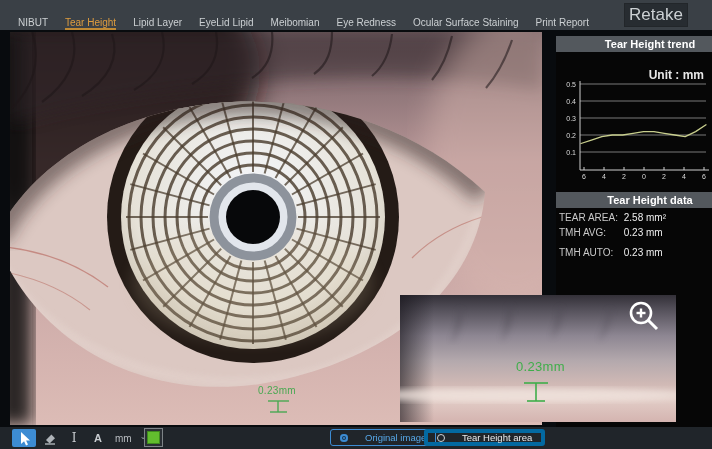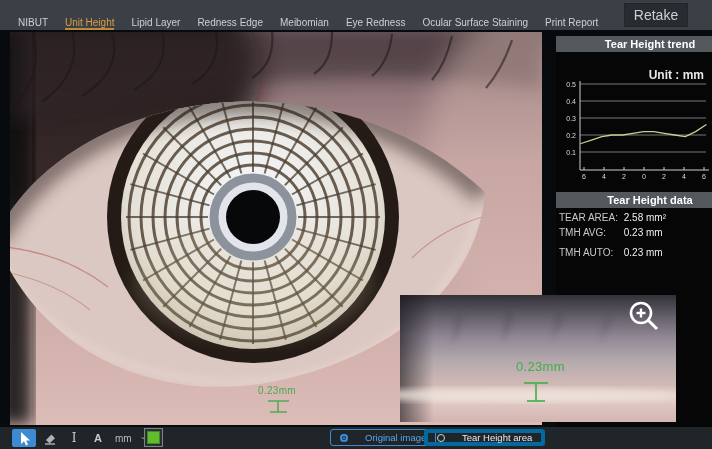--- a/index.html
+++ b/index.html
@@ -7,21 +7,21 @@
   font-family:"Liberation Sans",sans-serif;-webkit-font-smoothing:antialiased}
 .app{position:relative;width:712px;height:449px;background:#080b0e;overflow:hidden}
 
 
 .topbar{position:absolute;top:0;left:0;right:0;height:30px;background:#3a4046;z-index:20}
 .tabs{display:flex;gap:17px;align-items:flex-end;height:30px;padding-left:18px}
 .tab{font-size:10px;color:#ccd0d3;display:flex;align-items:center;cursor:pointer;
   border-bottom:2px solid transparent;padding-top:2px;white-space:nowrap}
 .tab.active{color:#dd9c3f;border-bottom-color:#c08a35}
 .retake{position:absolute;right:24px;top:3px;width:64px;height:24px;background:#272c31;
-  color:#ccd0d3;border:1px solid #22262a;border-radius:0;font-size:14px;cursor:pointer;
+  color:#ccd0d3;border:1px solid #22262a;border-radius:0;font-size:17px;cursor:pointer;
   font-family:"Liberation Sans",sans-serif}
 
 
 .photo{position:absolute;left:10px;top:32px;width:532px;height:393px;z-index:1;overflow:hidden;background:#1a1416}
 .photo svg{display:block}
 .meas-label{position:absolute;left:248px;top:353px;font-size:10px;color:#4aa852;letter-spacing:.3px}
 .meas2-label{position:absolute;left:116px;top:64px;font-size:13px;color:#3fae4a;letter-spacing:.3px}
 
 
 .panel{position:absolute;left:556px;top:36px;width:156px;height:408px;z-index:2;background:#060606}
@@ -63,23 +63,23 @@
 .radio.empty{border:1px solid #cfd3d6;background:transparent}
 </style>
 </head>
 <body>
 
 <div class="app">
 
   <header class="topbar">
     <nav class="tabs">
       <div class="tab">NIBUT</div>
-      <div class="tab active">Unit Height</div>
+      <div class="tab active">Tear Height</div>
       <div class="tab">Lipid Layer</div>
-      <div class="tab">Redness Edge</div>
+      <div class="tab">EyeLid Lipid</div>
       <div class="tab">Meibomian</div>
       <div class="tab">Eye Redness</div>
       <div class="tab">Ocular Surface Staining</div>
       <div class="tab">Print Report</div>
     </nav>
     <button class="retake">Retake</button>
   </header>
 
   <div class="photo">
     <svg width="532" height="393" viewBox="0 0 532 393">

